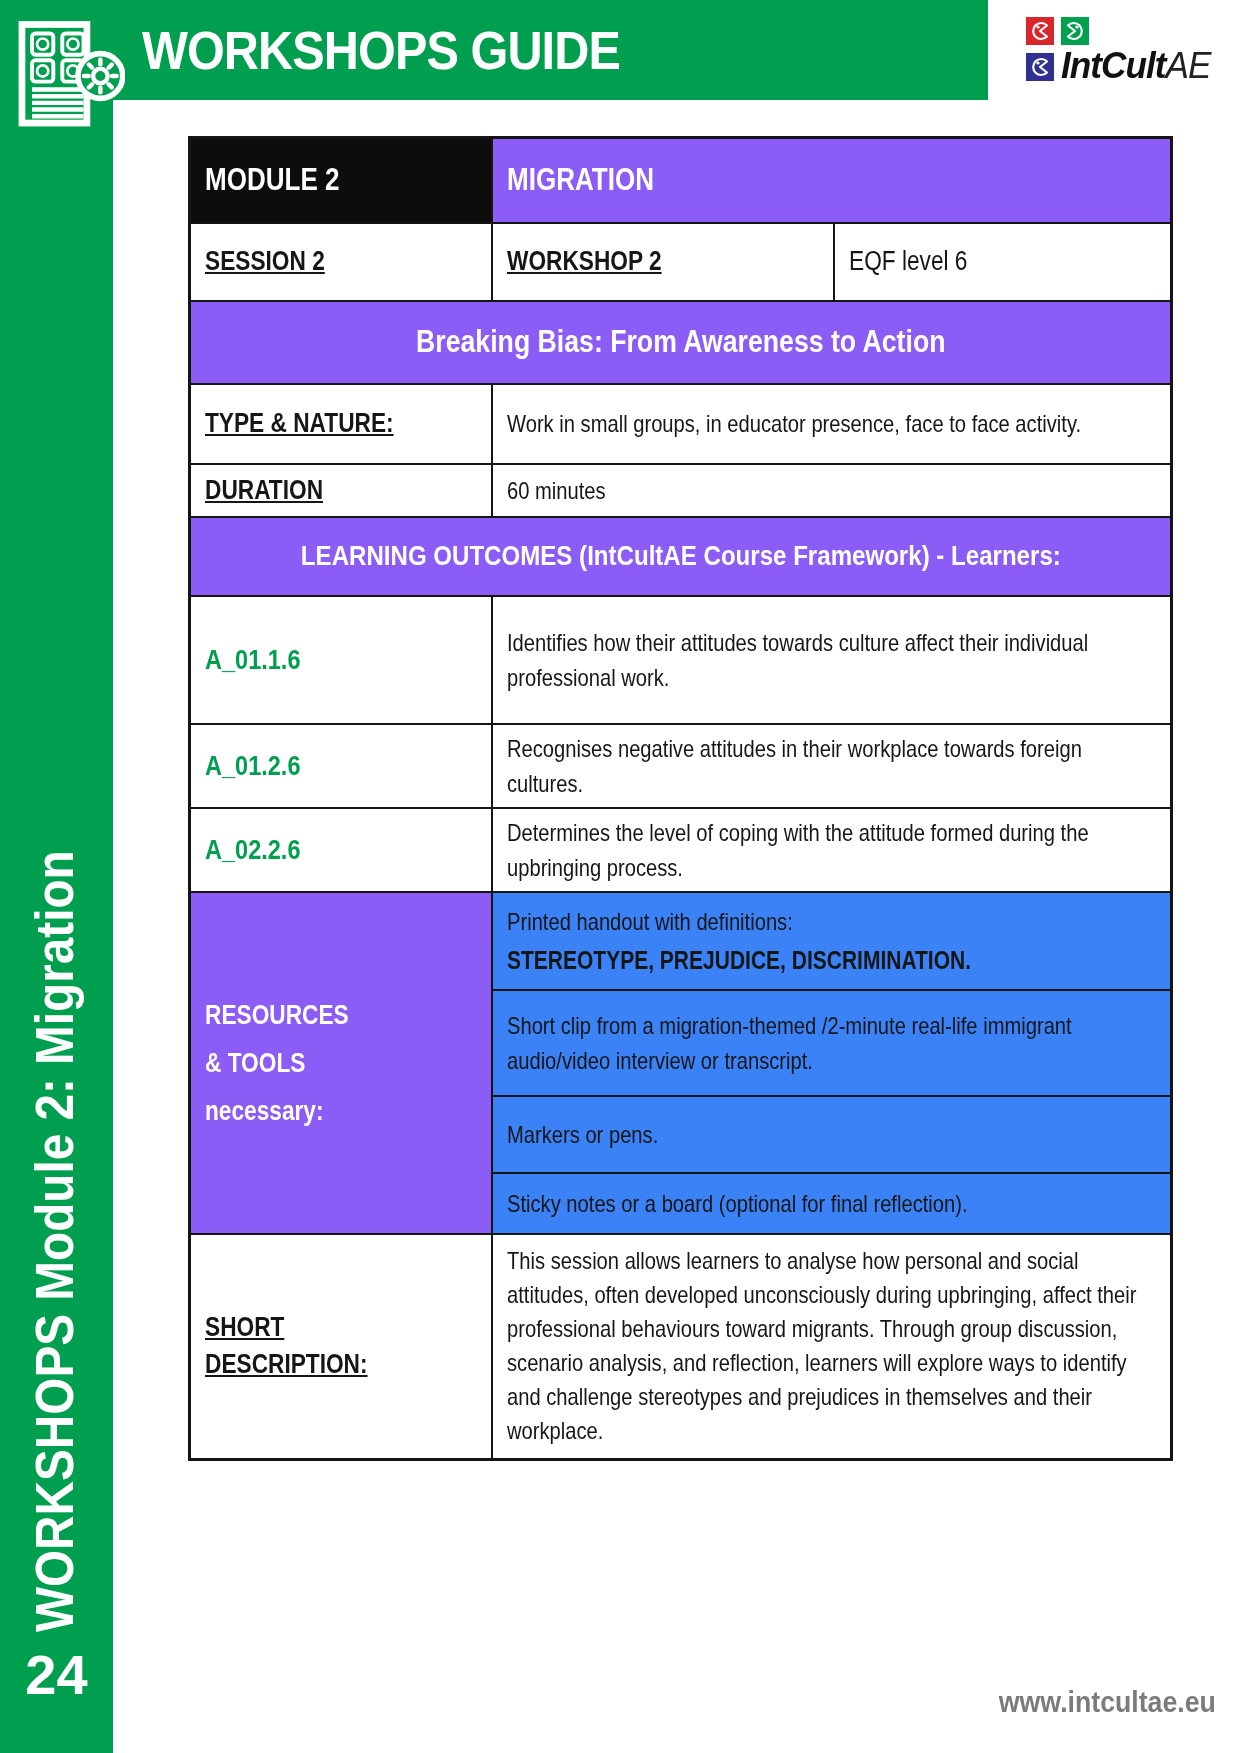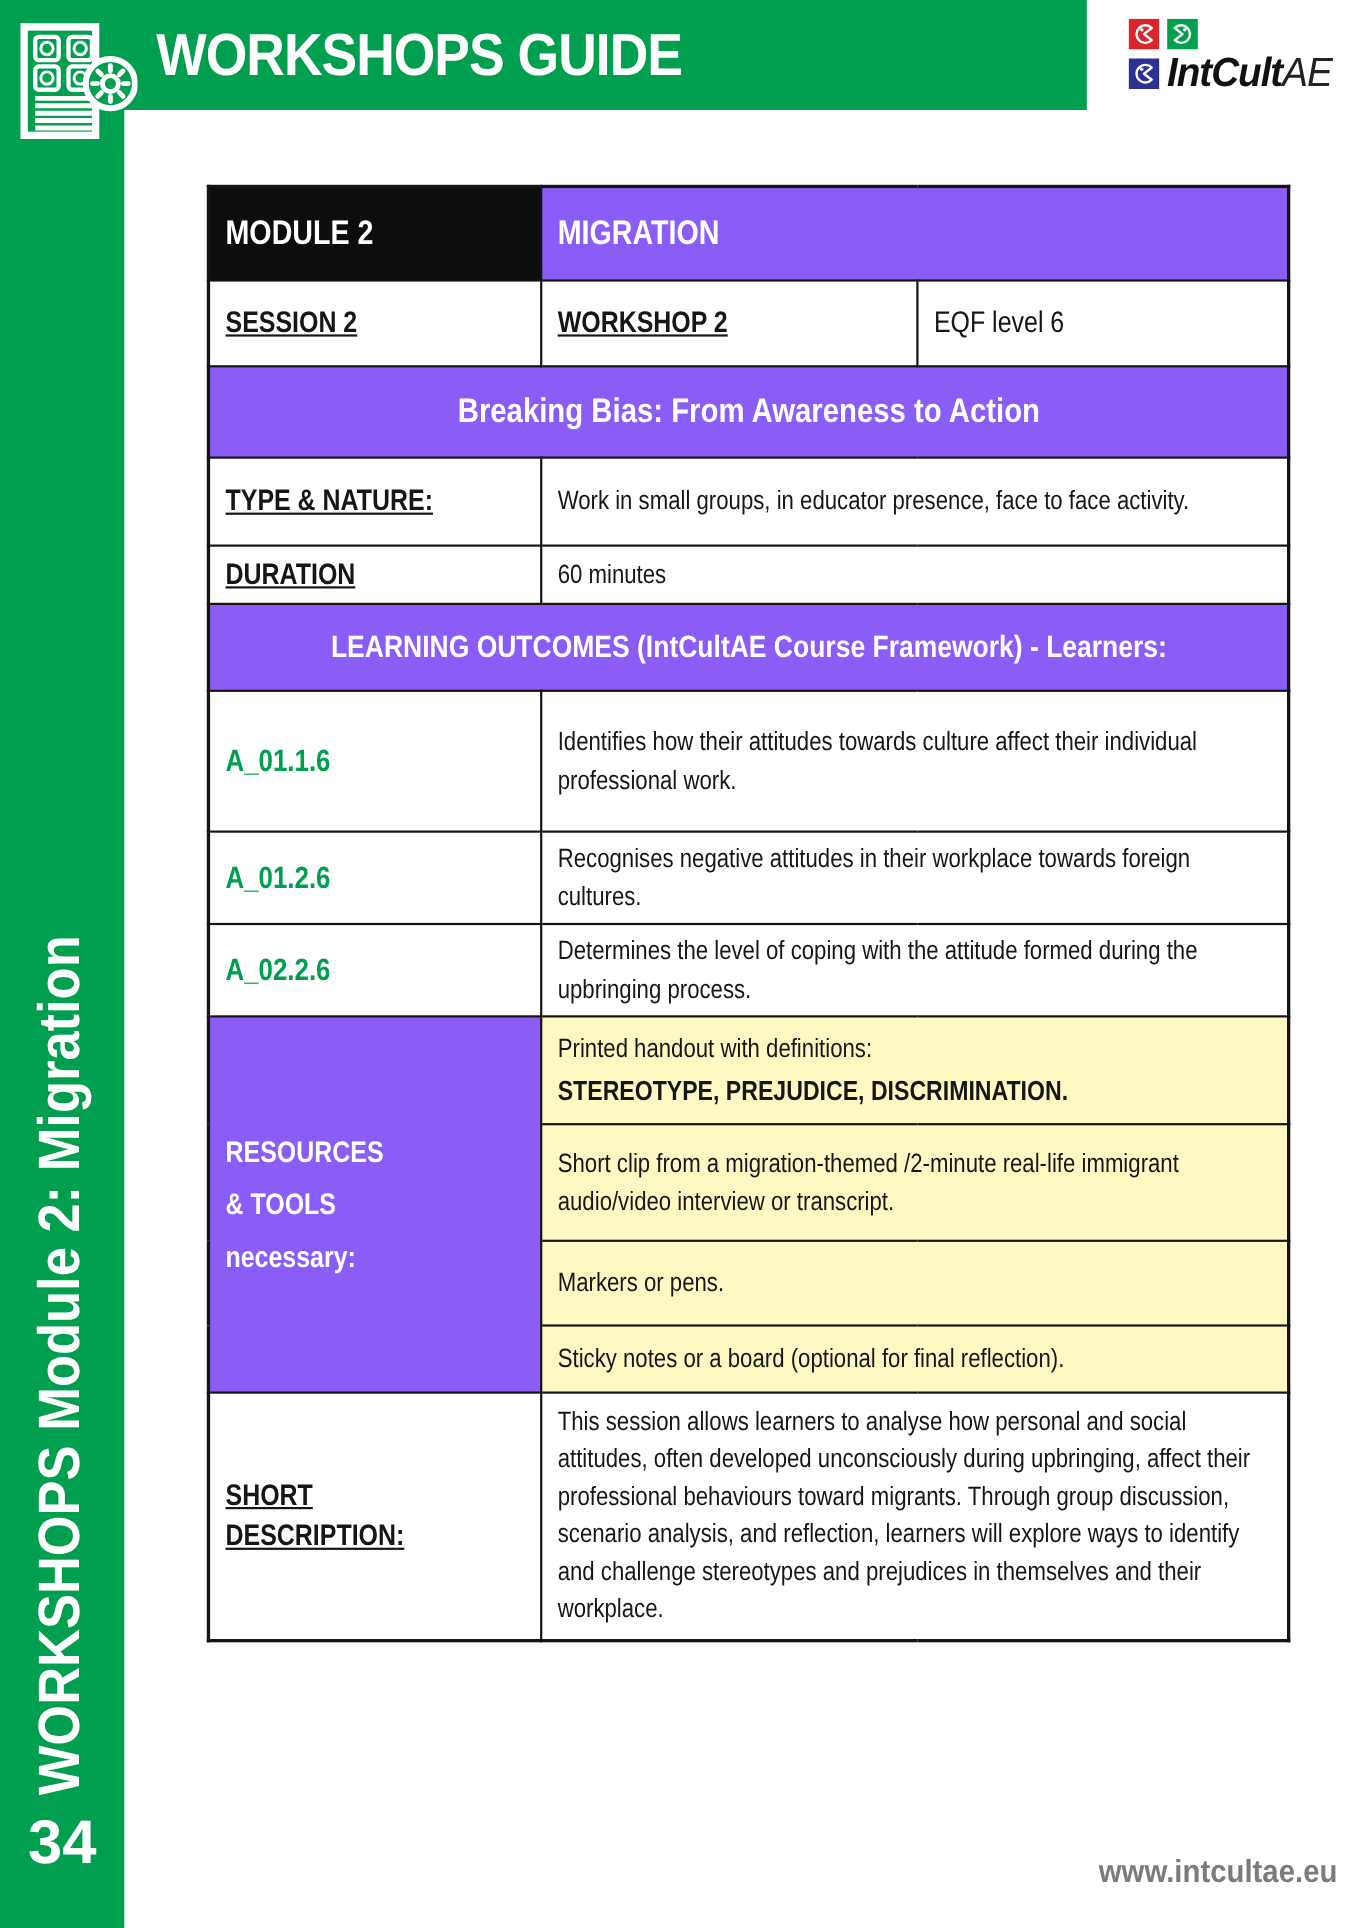--- a/index.html
+++ b/index.html
@@ -36,28 +36,28 @@
     position:absolute; left:0; top:1642px; width:113px; text-align:center;
     color:#fff; font-weight:bold; font-size:56px;
   }
   
   .site {
     position:absolute; right:24px; top:1686px; color:#7B7B7B; font-weight:bold; font-size:29px;
     transform:scaleX(0.92); transform-origin:100% 50%;
   }
   
   table.doc {
-    position:absolute; left:188px; top:168px; width:982px;
+    position:absolute; left:188px; top:136px; width:982px;
     border-collapse:collapse; table-layout:fixed;
   }
   table.doc td { border:2px solid #141414; vertical-align:middle; padding:6px 14px; }
   table.doc { border:3px solid #141414; }
   .c-black { background:#0d0d0d; color:#fff; }
   .c-green { background:#8b5cf6; color:#fff; }
-  .c-pale  { background:#fef9c3; }
+  .c-pale  { background:#3b82f6; }
   .hd { font-weight:bold; font-size:31px; }
   .lbl { font-weight:bold; font-size:27px;text-decoration:underline; }
   .reg { font-size:27px; }
   .body-txt { font-size:24px; line-height:35px; }
   .desc-txt { font-size:24px; line-height:34px; }
   .code { font-weight:bold; font-size:28px; color:#009F4F; }
   .banner-row { text-align:center; font-weight:bold; color:#fff; }
   .banner-big { font-size:31px; }
   .banner-mid { font-size:28px; }
   .pre { white-space:pre-line; }
@@ -254,17 +254,17 @@
           </td>
       <td class="desc-txt" colspan="2">
             <span class="cond-l">This session allows learners to analyse how personal and social attitudes, often developed unconsciously during upbringing, affect their professional behaviours toward migrants. Through group discussion, scenario analysis, and reflection, learners will explore ways to identify and challenge stereotypes and prejudices in themselves and their workplace.</span>
           </td>
     </tr>
   </tbody>
     </table>
 
   <div class="vtext"><span>WORKSHOPS</span><span> Module 2: Migration</span></div>
 
-  <div class="page-num">34</div>
+  <div class="page-num">24</div>
 
   <div class="site">www.intcultae.eu</div>
 
 </div>
 
 </body></html>

